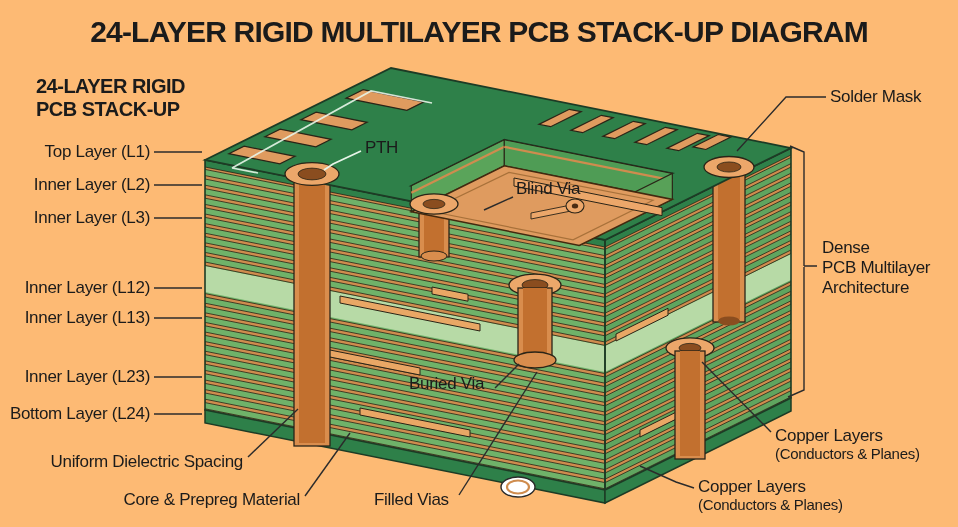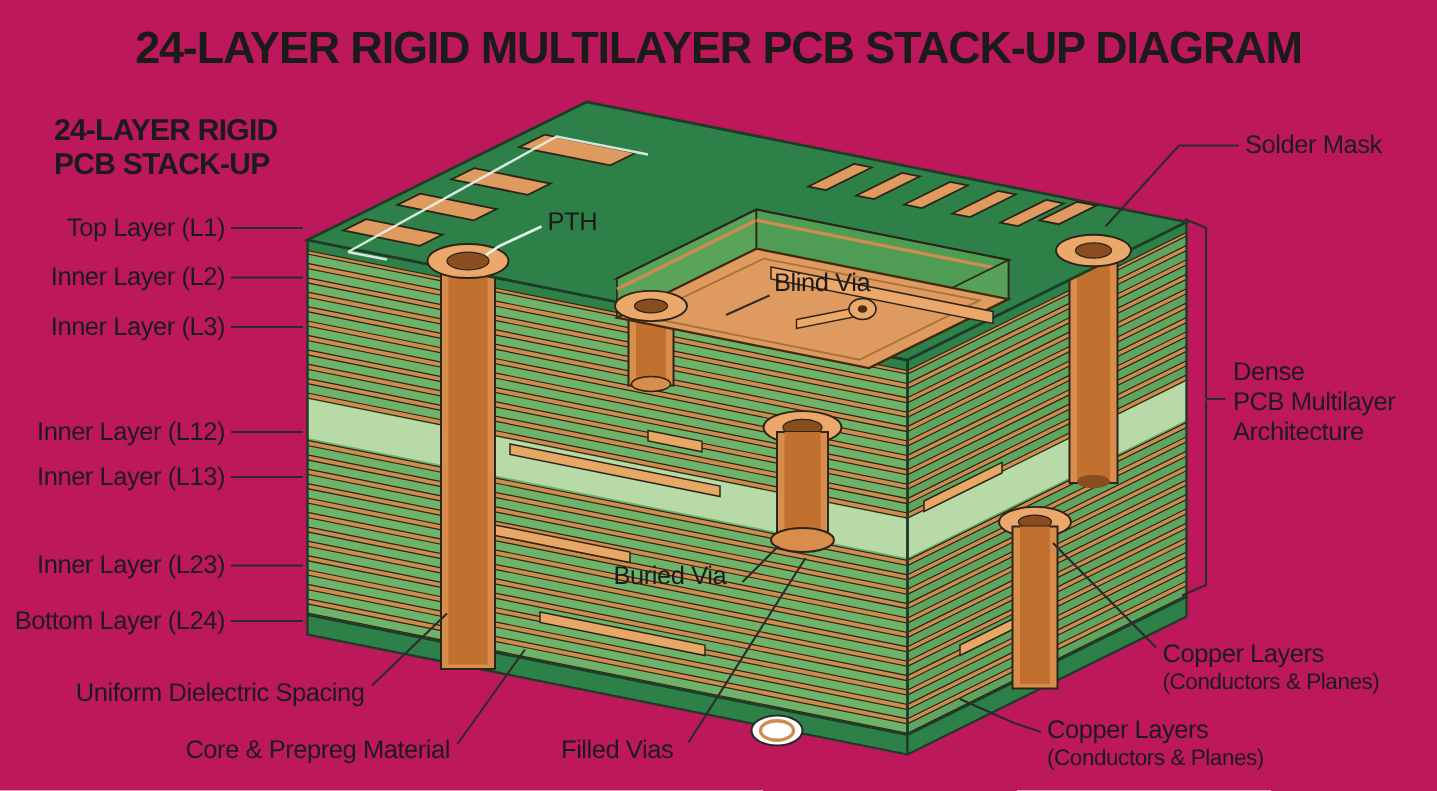--- a/index.html
+++ b/index.html
@@ -1,16 +1,16 @@
 <!DOCTYPE html>
 <html><head>
 <meta charset="utf-8">
 <style>
   html,body{margin:0;padding:0;background:#ffffff;}
-  .stage{position:relative;width:958px;height:527px;background:#be185d;overflow:hidden;
+  .stage{position:relative;width:958px;height:527px;background:#fdba74;overflow:hidden;
          font-family:"Liberation Sans", sans-serif;}
   svg text{fill:#1b1b1b;letter-spacing:-0.3px;}
   .title{font-size:30px;font-weight:bold;letter-spacing:-0.8px;}
   .subtitle{font-size:20px;font-weight:bold;letter-spacing:-0.5px;}
   .lbl{font-size:17px;}
   .lbl-sm{font-size:15px;}
   .leader{stroke:#2b2b2b;stroke-width:1.4;fill:none;}
 </style>
 </head>
 <body>

